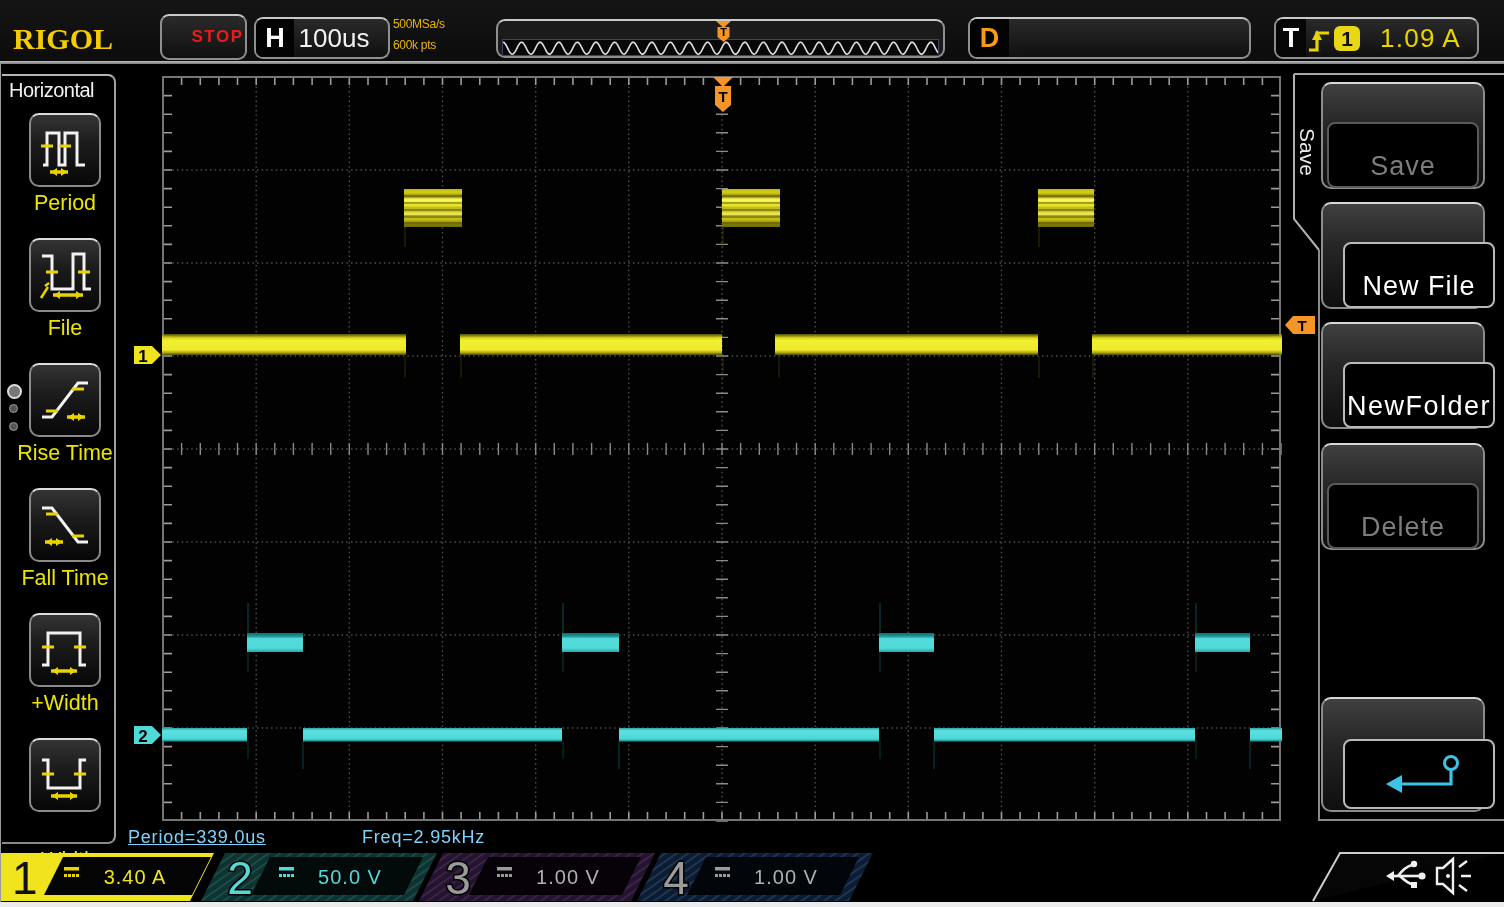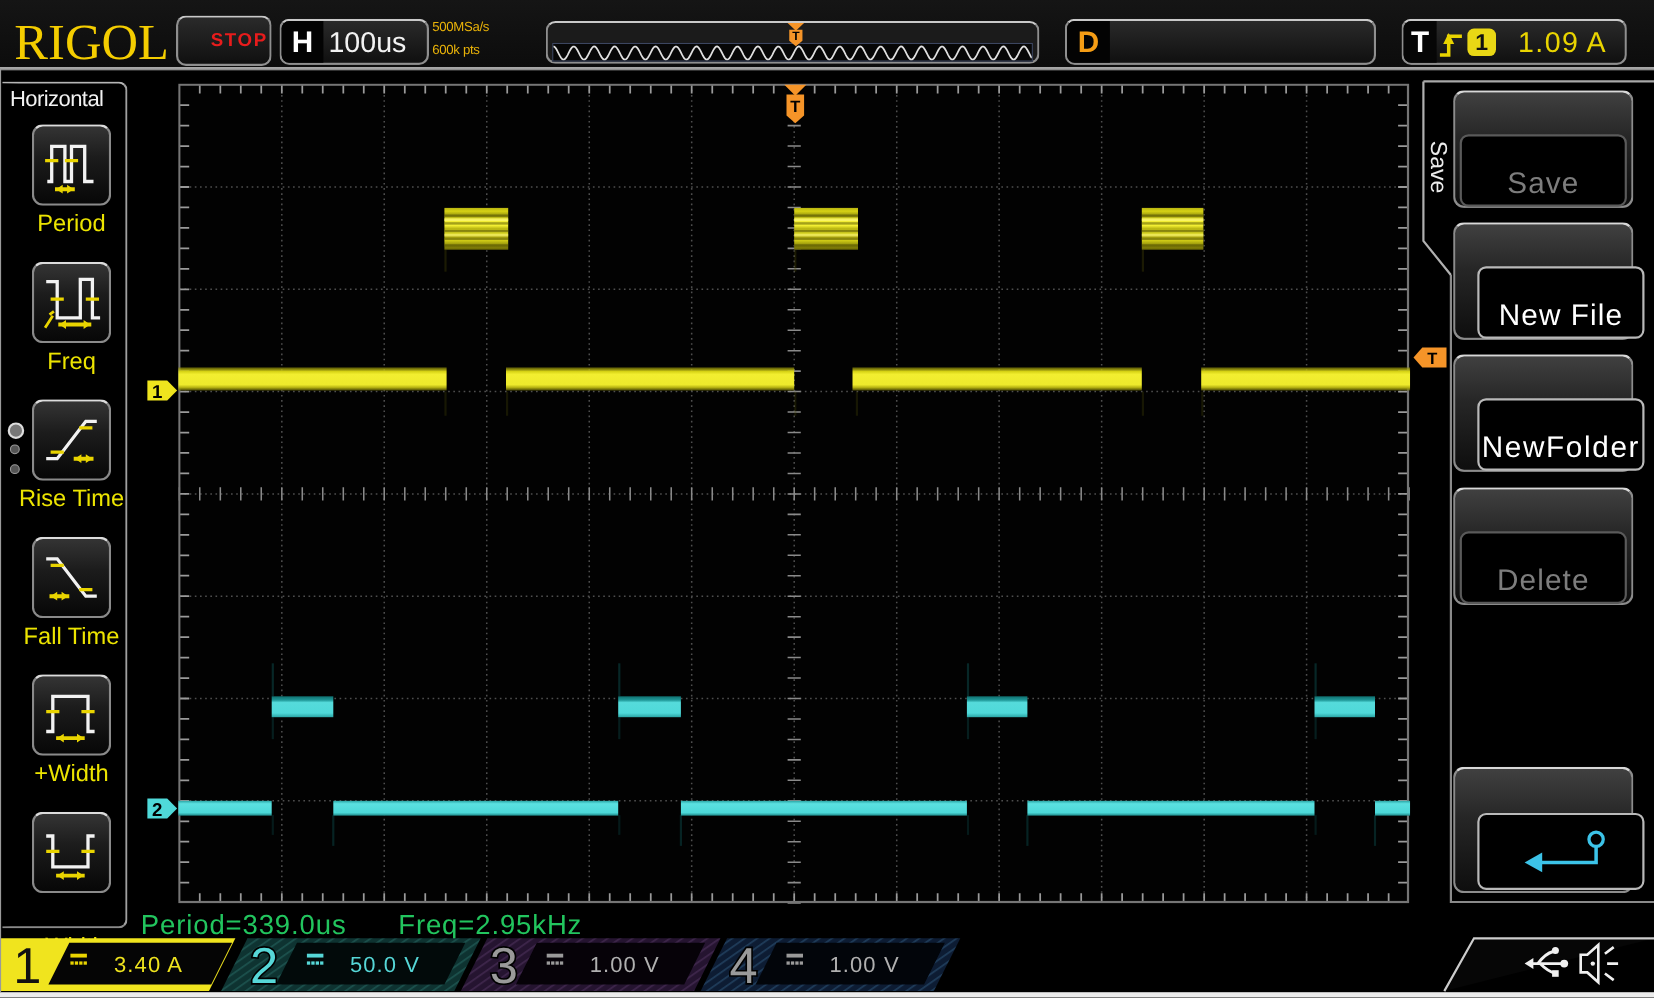--- a/index.html
+++ b/index.html
@@ -2,22 +2,22 @@
 <html><head>
 <meta charset="utf-8">
 <style>
   html,body{margin:0;padding:0;background:#000;}
   body{width:1504px;height:907px;position:relative;overflow:hidden;
        font-family:"Liberation Sans",sans-serif;}
   .abs{position:absolute;}
   
   #topbar{left:0;top:0;width:1504px;height:62px;background:linear-gradient(#151515,#0c0c0c);}
   #topline{left:0;top:61px;width:1504px;height:3px;background:linear-gradient(#c0c0c0,#7a7a7a);}
-  #logo{left:13px;top:14px;font-family:"Liberation Serif",serif;font-weight:normal;
-        font-size:46px;line-height:49px;color:#f4cd00;letter-spacing:0px;}
+  #logo{left:13px;top:14px;font-family:"Liberation Serif",serif;font-weight:bold;
+        font-size:30px;line-height:49px;color:#f4cd00;letter-spacing:0px;}
   .tb-box{border:2px solid #8f8f8f;border-top-color:#c9c9c9;border-radius:9px;
           background:linear-gradient(#2a2a2a,#101010);box-sizing:border-box;}
   #stopbtn{left:160px;top:14px;width:87px;height:46px;}
   #stopbtn span{display:block;text-align:center;color:#e81c1c;font-weight:bold;
         font-size:17px;line-height:42px;letter-spacing:1.5px;padding-left:28px;}
   #hbox{left:254px;top:17px;width:136px;height:42px;}
   #hbox .hh{position:absolute;left:0;top:0;width:38px;height:38px;background:#030303;
         border-radius:7px 0 0 7px;color:#fff;font-weight:bold;font-size:27px;
         text-align:center;line-height:38px;}
   #hbox .hv{position:absolute;left:32px;top:0;width:92px;text-align:center;color:#f2f2f2;
@@ -53,21 +53,21 @@
   #rsave{left:1293px;top:121px;width:26px;height:62px;color:#ececec;font-size:21px;
         writing-mode:vertical-rl;text-align:center;}
   .rbtn{left:1321px;width:164px;height:107px;border-radius:10px;box-sizing:border-box;
         border:2px solid #8c8c8c;border-top-color:#d8d8d8;
         background:linear-gradient(#404040,#262626 40%,#0e0e0e);}
   .rbtn .inner{position:absolute;left:4px;top:38px;width:152px;height:66px;border-radius:8px;
         background:#000;box-sizing:border-box;text-align:center;font-size:27px;letter-spacing:1px;}
   .rbtn .inner.en{border:2px solid #b9b9b9;color:#fff;line-height:84px;margin-left:16px;}
   .rbtn .inner.dis{border:2px solid #5a5a5a;color:#7d7d7d;line-height:84px;}
   
-  #meas{left:128px;top:827px;color:#22c55e;font-size:25px;letter-spacing:0.8px;}
+  #meas{left:128px;top:827px;color:#7dd3fc;font-size:18px;letter-spacing:0.8px;text-decoration:underline;}
   #meas b{font-weight:normal;position:absolute;left:234px;width:300px;}
   #whitestrip{left:0;top:902px;width:1504px;height:5px;background:#ececec;}
   #leftedge{left:0;top:62px;width:1px;height:840px;background:#9a9a9a;}
 </style>
 </head>
 <body>
   <div class="abs" id="topbar"></div>
   <div class="abs" id="topline"></div>
   <div class="abs" id="logo">RIGOL</div>
   <div class="abs tb-box" id="stopbtn">
@@ -117,21 +117,21 @@
 <div class="abs llabel" style="top:191px">Period</div>
 <div class="abs lbtn" style="top:238px">
   <svg width="56" height="56" style="position:absolute;left:6px;top:6px">
       <path d="M5,10 H15 V43 H36 V8 H47 V43 H54" stroke="#f2f2f2" stroke-width="3" fill="none"></path>
 <path d="M9,26 H21 M41,26 H53" stroke="#e9d400" stroke-width="3" fill="none"></path>
 <path d="M4,52 l7,-11 M8,40 l4,-3" stroke="#e9d400" stroke-width="2.5" fill="none"></path>
 <path d="M16,49 H46" stroke="#e9d400" stroke-width="3.5" fill="none"></path>
 <path d="M17,49 l6,-4 v8 Z M45,49 l-6,-4 v8 Z" fill="#e9d400"></path>
     </svg>
 </div>
-<div class="abs llabel" style="top:316px">Freq</div>
+<div class="abs llabel" style="top:316px">File</div>
 <div class="abs lbtn" style="top:363px">
   <svg width="56" height="56" style="position:absolute;left:6px;top:6px">
       <path d="M5,46 H15 L41,12 H51" stroke="#f2f2f2" stroke-width="3" fill="none"></path>
 <path d="M9,40 H21 M35,18 H47" stroke="#e9d400" stroke-width="3" fill="none"></path>
 <path d="M30,46 H48" stroke="#e9d400" stroke-width="3.5" fill="none"></path>
 <path d="M31,46 l6,-4 v8 Z M47,46 l-6,-4 v8 Z" fill="#e9d400"></path>
     </svg>
 </div>
 <div class="abs llabel" style="top:441px">Rise Time</div>
 <div class="abs lbtn" style="top:488px">

